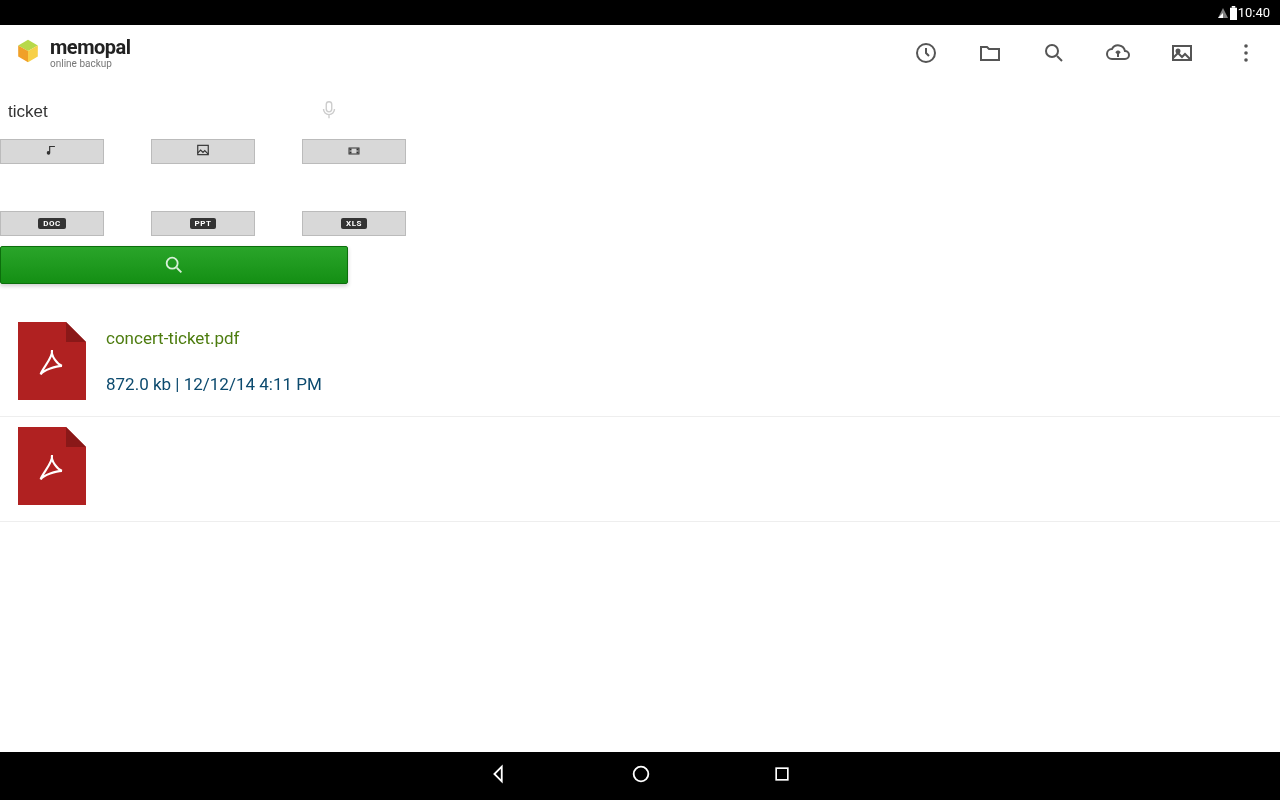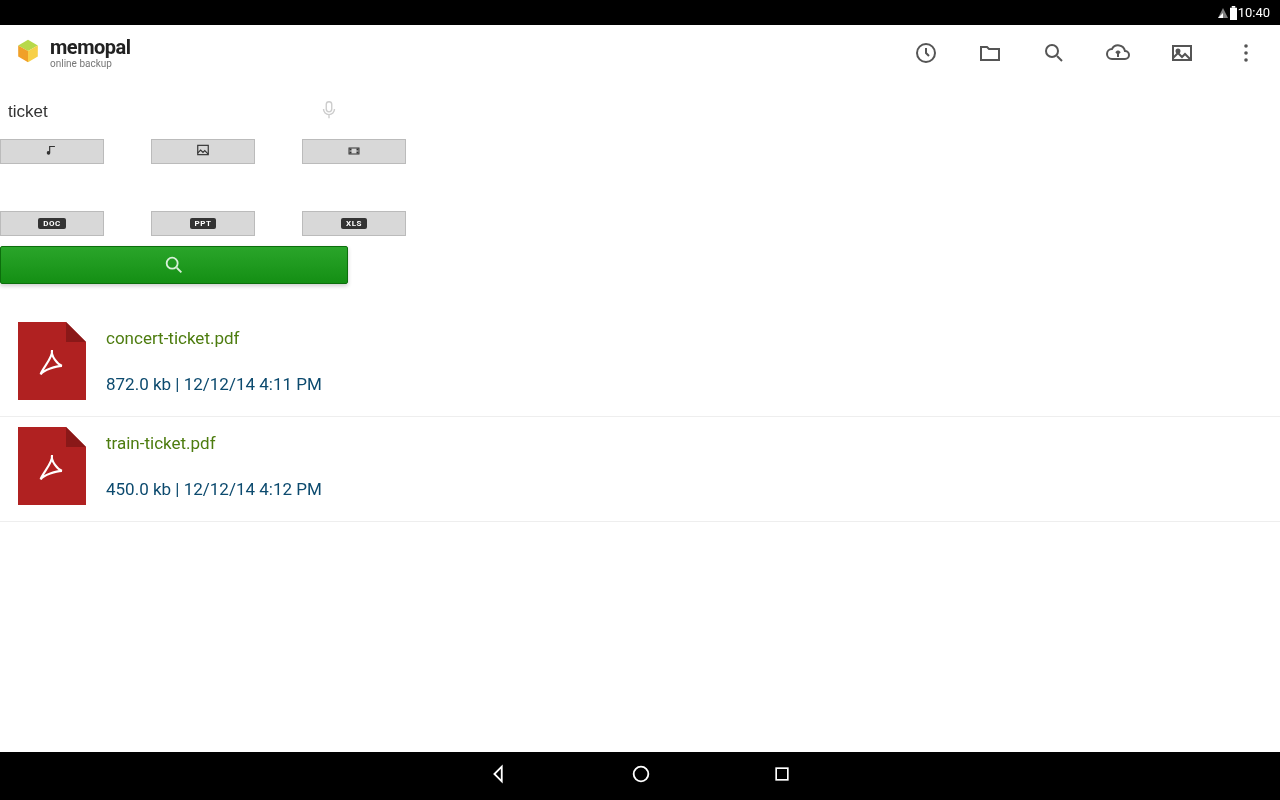--- a/index.html
+++ b/index.html
@@ -271,24 +271,20 @@
     </div>
   </div>
   <div class="result-item">
     <div class="file-icon">
       <div class="body"></div>
         <div class="fold2"></div>
         <div class="fold"></div>
       <svg class="acro" width="34" height="34" viewBox="0 0 24 24" fill="none" stroke="#fff" stroke-width="1.5">
           <path d="M12 3c-1 4 4 10 7 11-4 0-13 3-15 6 1-4 9-12 8-17z"></path>
         </svg>
-    </div>
-    <div class="file-info">
-      <div class="file-name">train-ticket.pdf</div>
-      <div class="file-meta">450.0 kb | 12/12/14 4:12 PM</div>
     </div>
   </div>
 </div>
 
 <div class="spacer"></div>
 
 <div class="nav-bar">
   <span class="nav-btn">
     <svg width="22" height="22" viewBox="0 0 24 24" fill="none" stroke="#fff" stroke-width="2">
         <path d="M15 4L7 12l8 8z" fill="none"></path>

